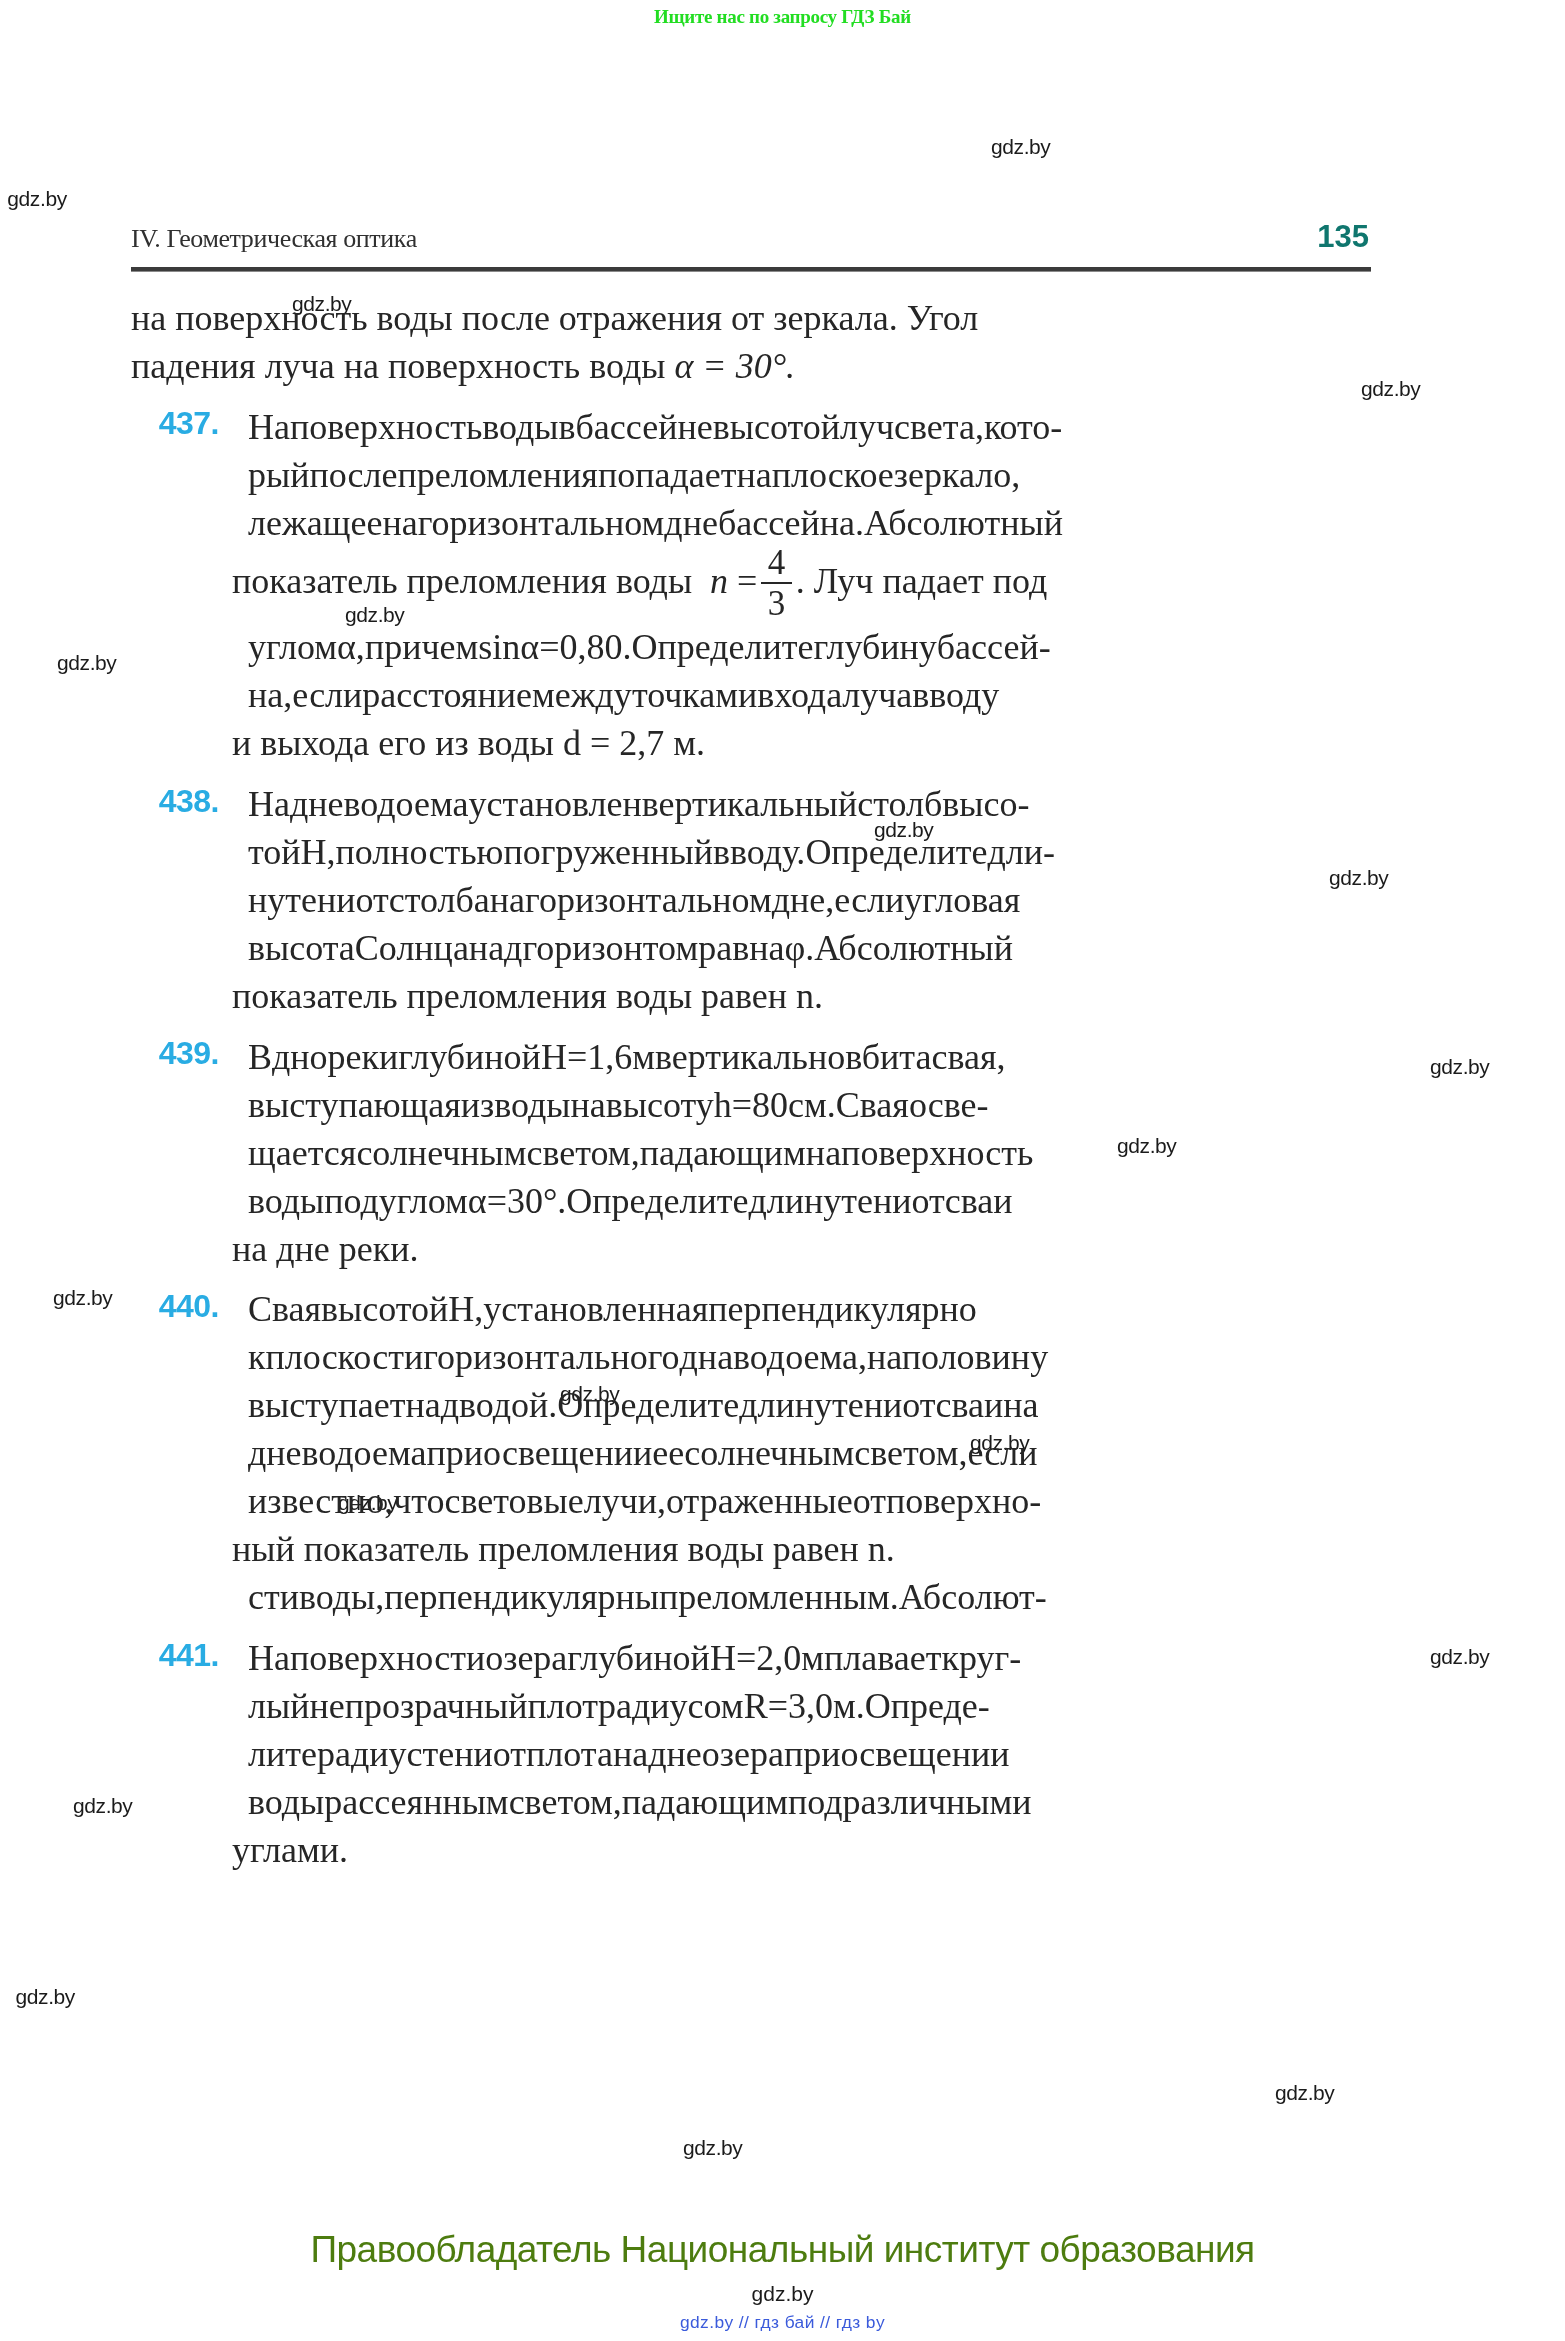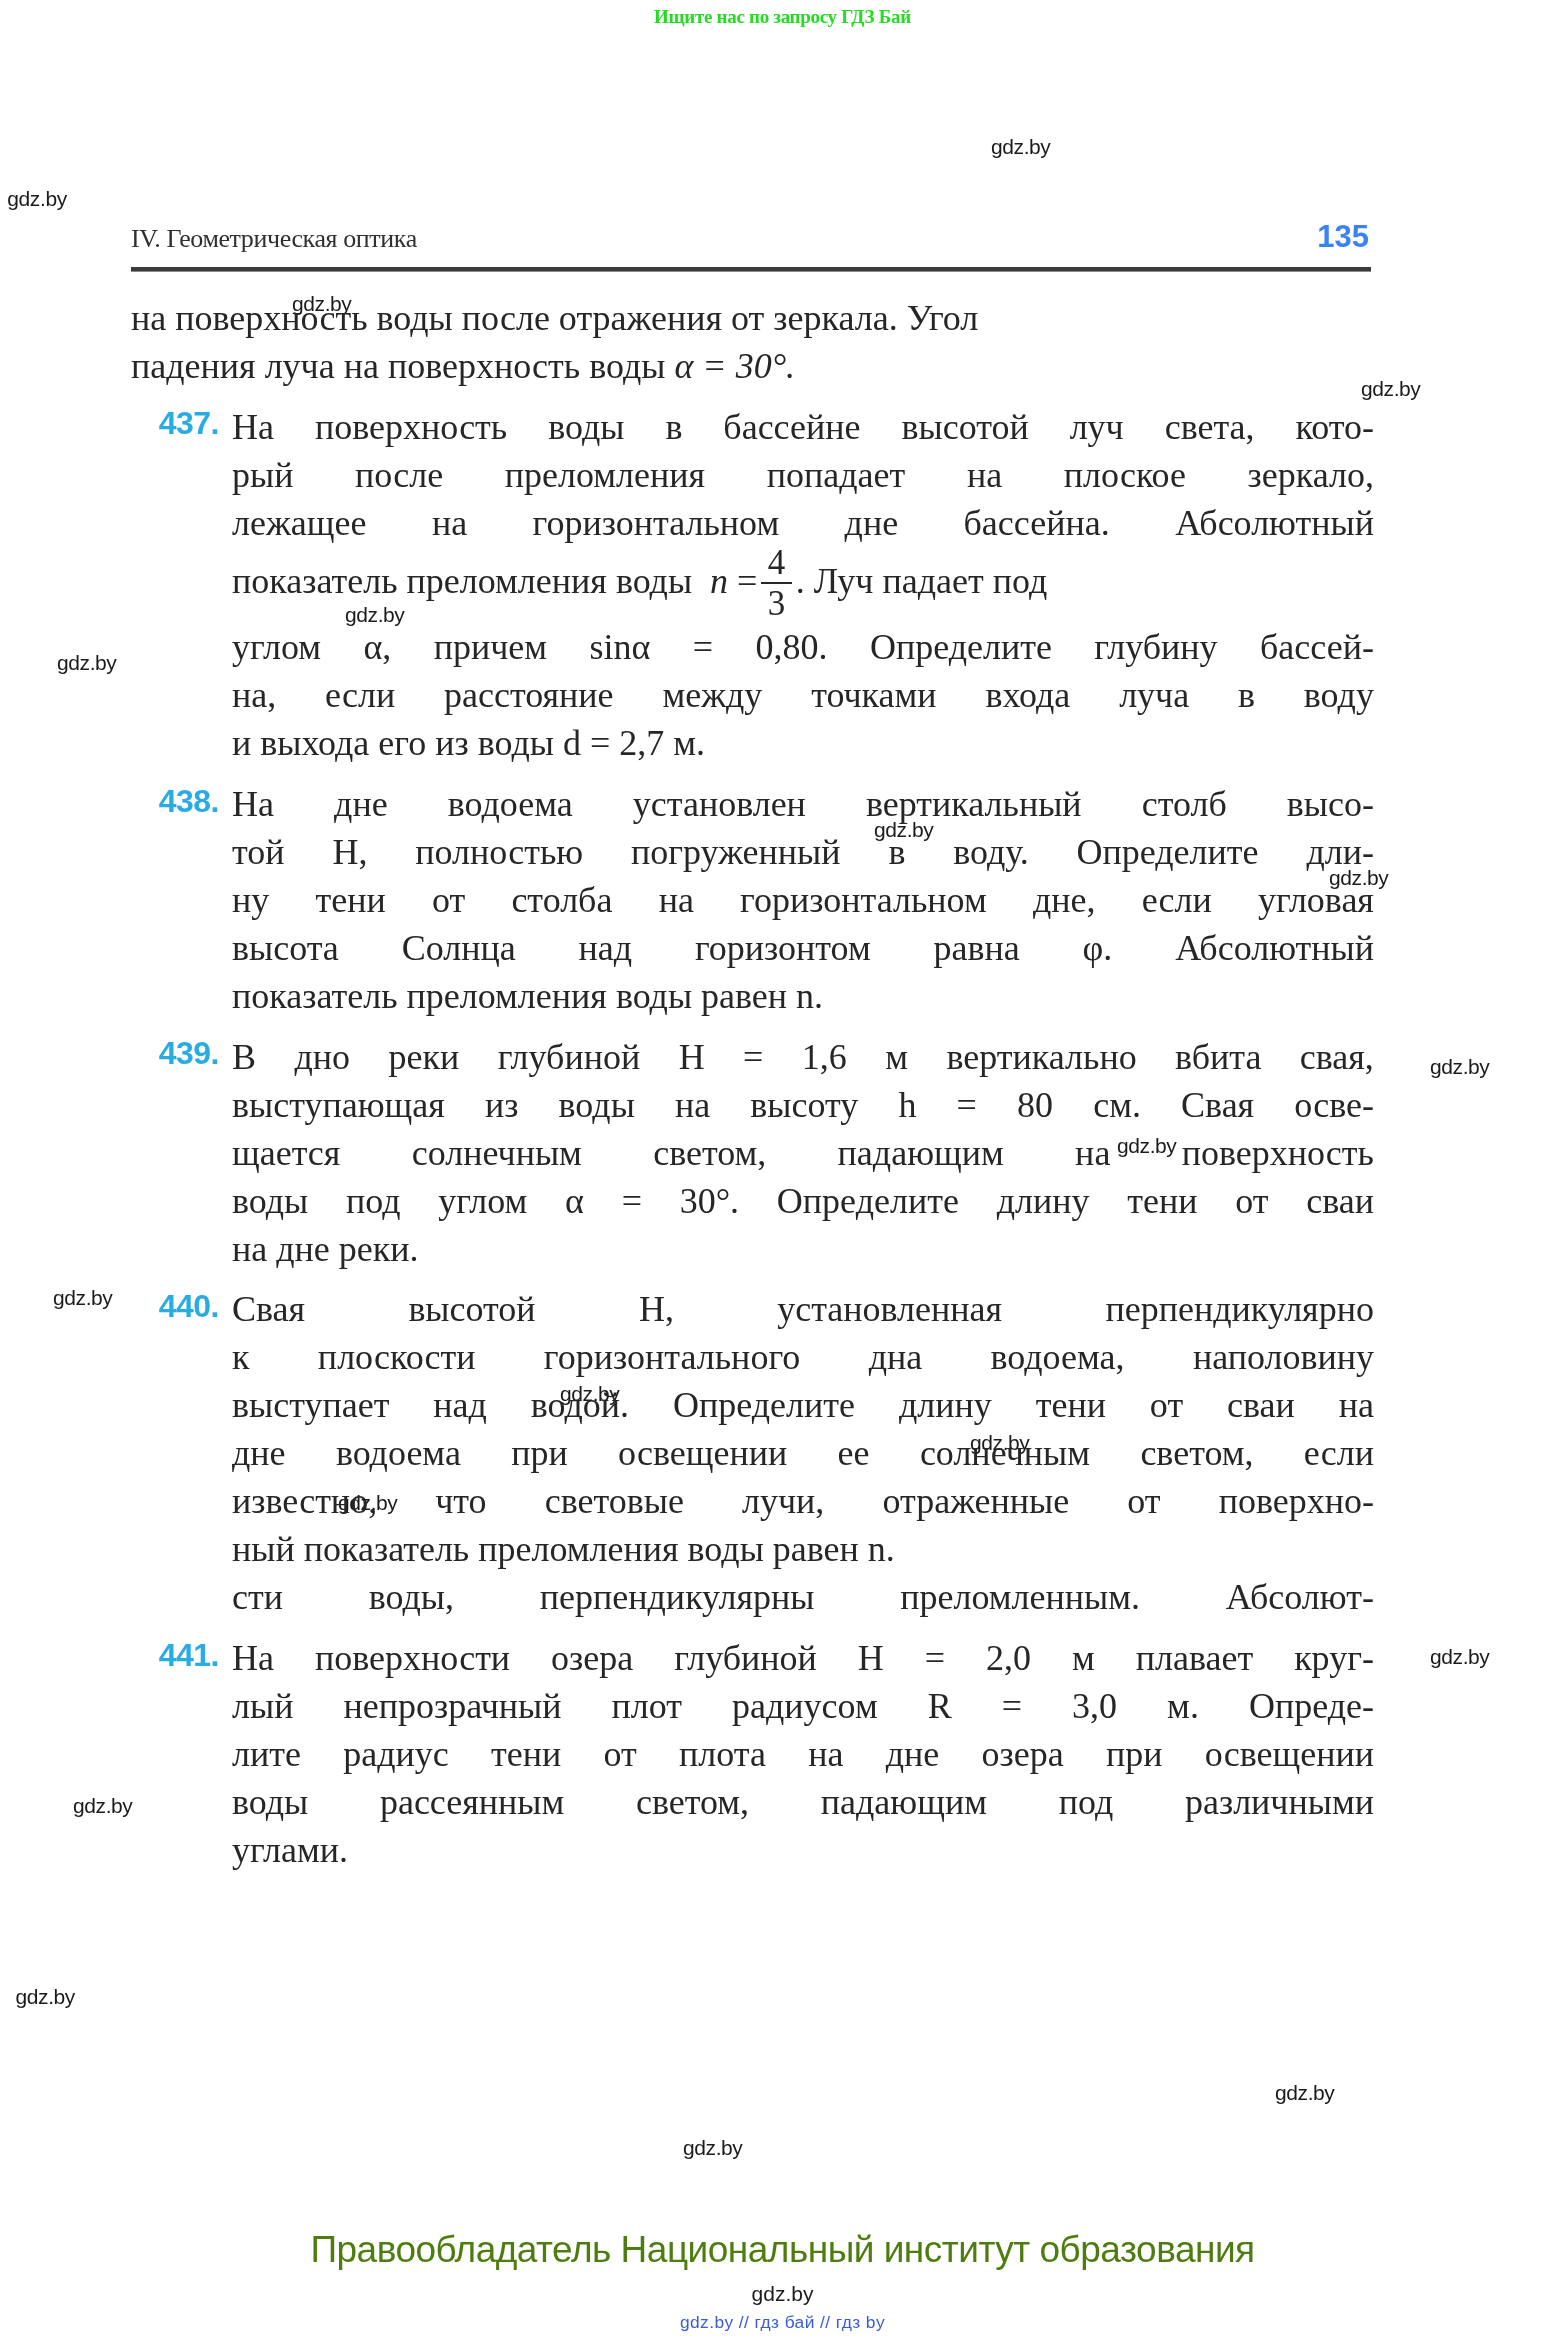--- a/index.html
+++ b/index.html
@@ -54,21 +54,21 @@
     font-size: 26px;
     font-weight: normal;
     color: #303030;
     letter-spacing: -0.4px;
     white-space: nowrap;
   }
   .header-page-number {
     font-family: "Liberation Sans", sans-serif;
     font-size: 31px;
     font-weight: bold;
-    color: #3b82f6;
+    color: #0f766e;
   }
   .header-rule {
     position: absolute;
     left: 131px;
     top: 267px;
     width: 1240px;
     height: 3.7px;
     background: #3b3b3b;
   }
   .header-rule::after {
@@ -120,22 +120,22 @@
     line-height: 48px;
     text-align: justify;
     color: #262626;
   }
   .line {
     display: block;
     white-space: nowrap;
   }
   .line.jst {
     display: flex;
-    justify-content: space-between;
     white-space: nowrap;
+    margin-left: 16px;
   }
   .line.jst > span { display: inline-block; }
 
   .math { font-style: italic; font-family: "Liberation Serif", serif; }
   .mathup { font-style: normal; }
   .nw { white-space: nowrap; }
 
   
   .frac {
     display: inline-flex;

